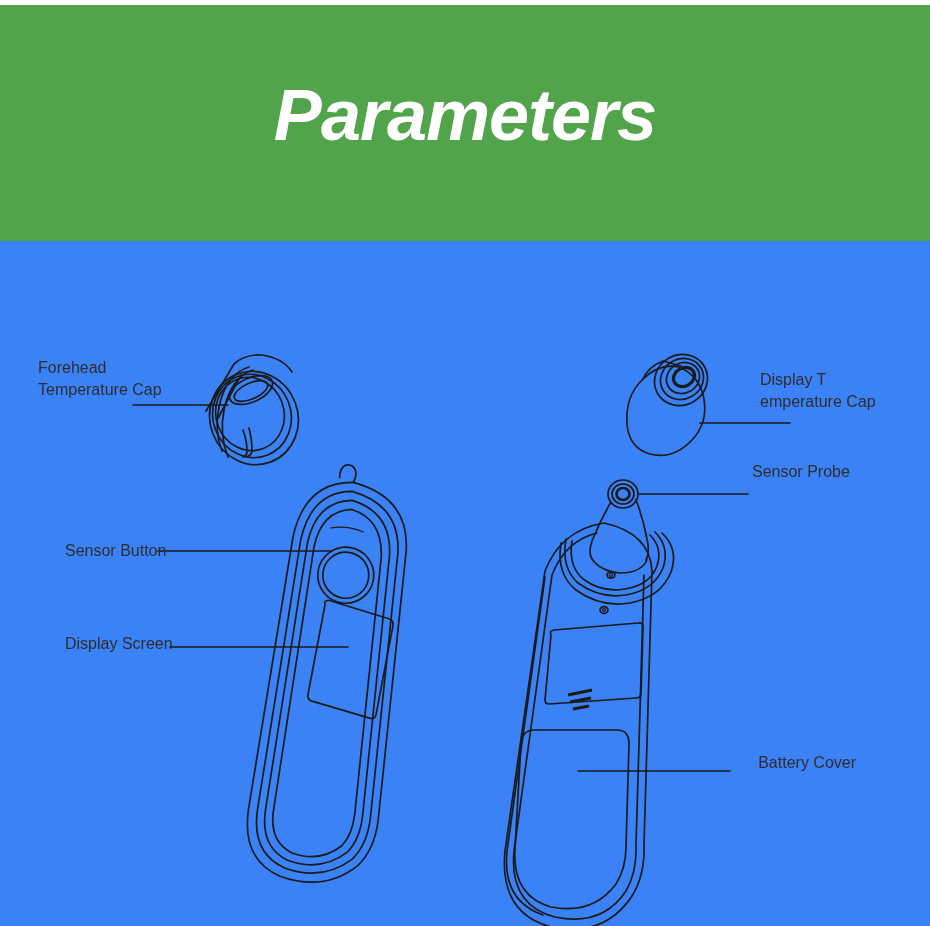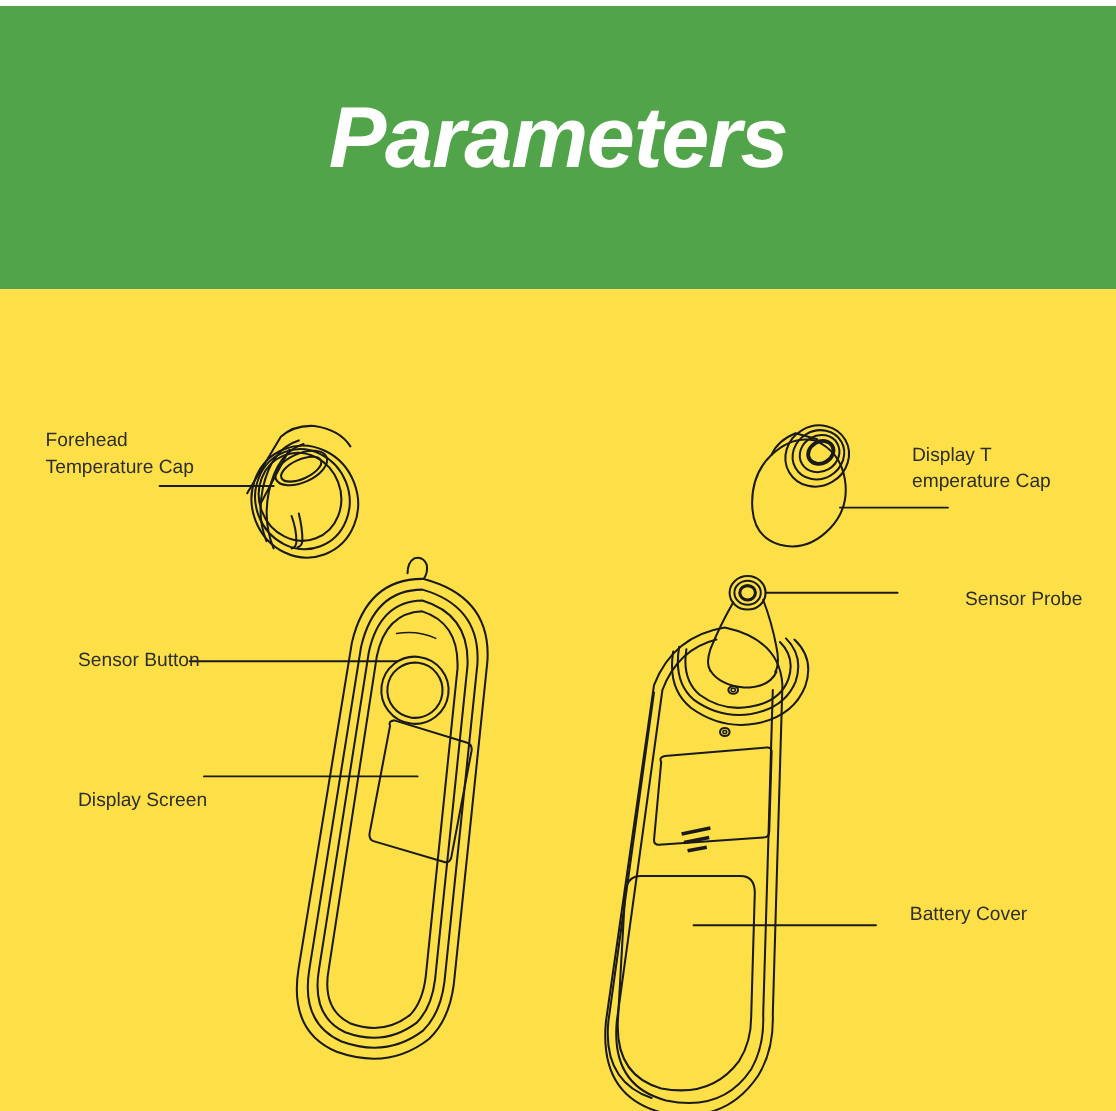--- a/index.html
+++ b/index.html
@@ -47,21 +47,21 @@
     transform: translateY(-8px);
   }
 
   
   #diagram-area {
     position: absolute;
     left: 0;
     top: 241px;
     width: 930px;
     height: 685px;
-    background: #fde047;
+    background: #3b82f6;
   }
   #diagram-svg {
     position: absolute;
     left: 0;
     top: 0;
     width: 930px;
     height: 685px;
     display: block;
   }
 
@@ -73,24 +73,24 @@
     line-height: 22px;
     color: #2e2e2e;
     white-space: pre-line;
   }
   .callout.right-col {
     text-align: left;
   }
 
   #label-forehead-cap-left { left: 38px; top: 116px; width: 170px; }
   #label-start-button      { left: 65px; top: 299px; width: 130px; }
-  #label-display-screen    { left: 65px; top: 392px; width: 140px; margin-top: 24px; }
+  #label-display-screen    { left: 65px; top: 392px; width: 140px; }
 
   #label-forehead-cap-right { left: 760px; top: 128px; width: 160px; }
-  #label-sensor-probe       { left: 752px; top: 248px; width: 150px; text-align: right; }
+  #label-sensor-probe       { left: 752px; top: 220px; width: 150px; }
   #label-battery-cover      { left: 706px; top: 511px; width: 150px; text-align: right; }
 </style>
 </head>
 <body>
 
 <div id="page">
 
   <div id="header-banner">
     <h1 id="header-title">Parameters</h1>
   </div>

